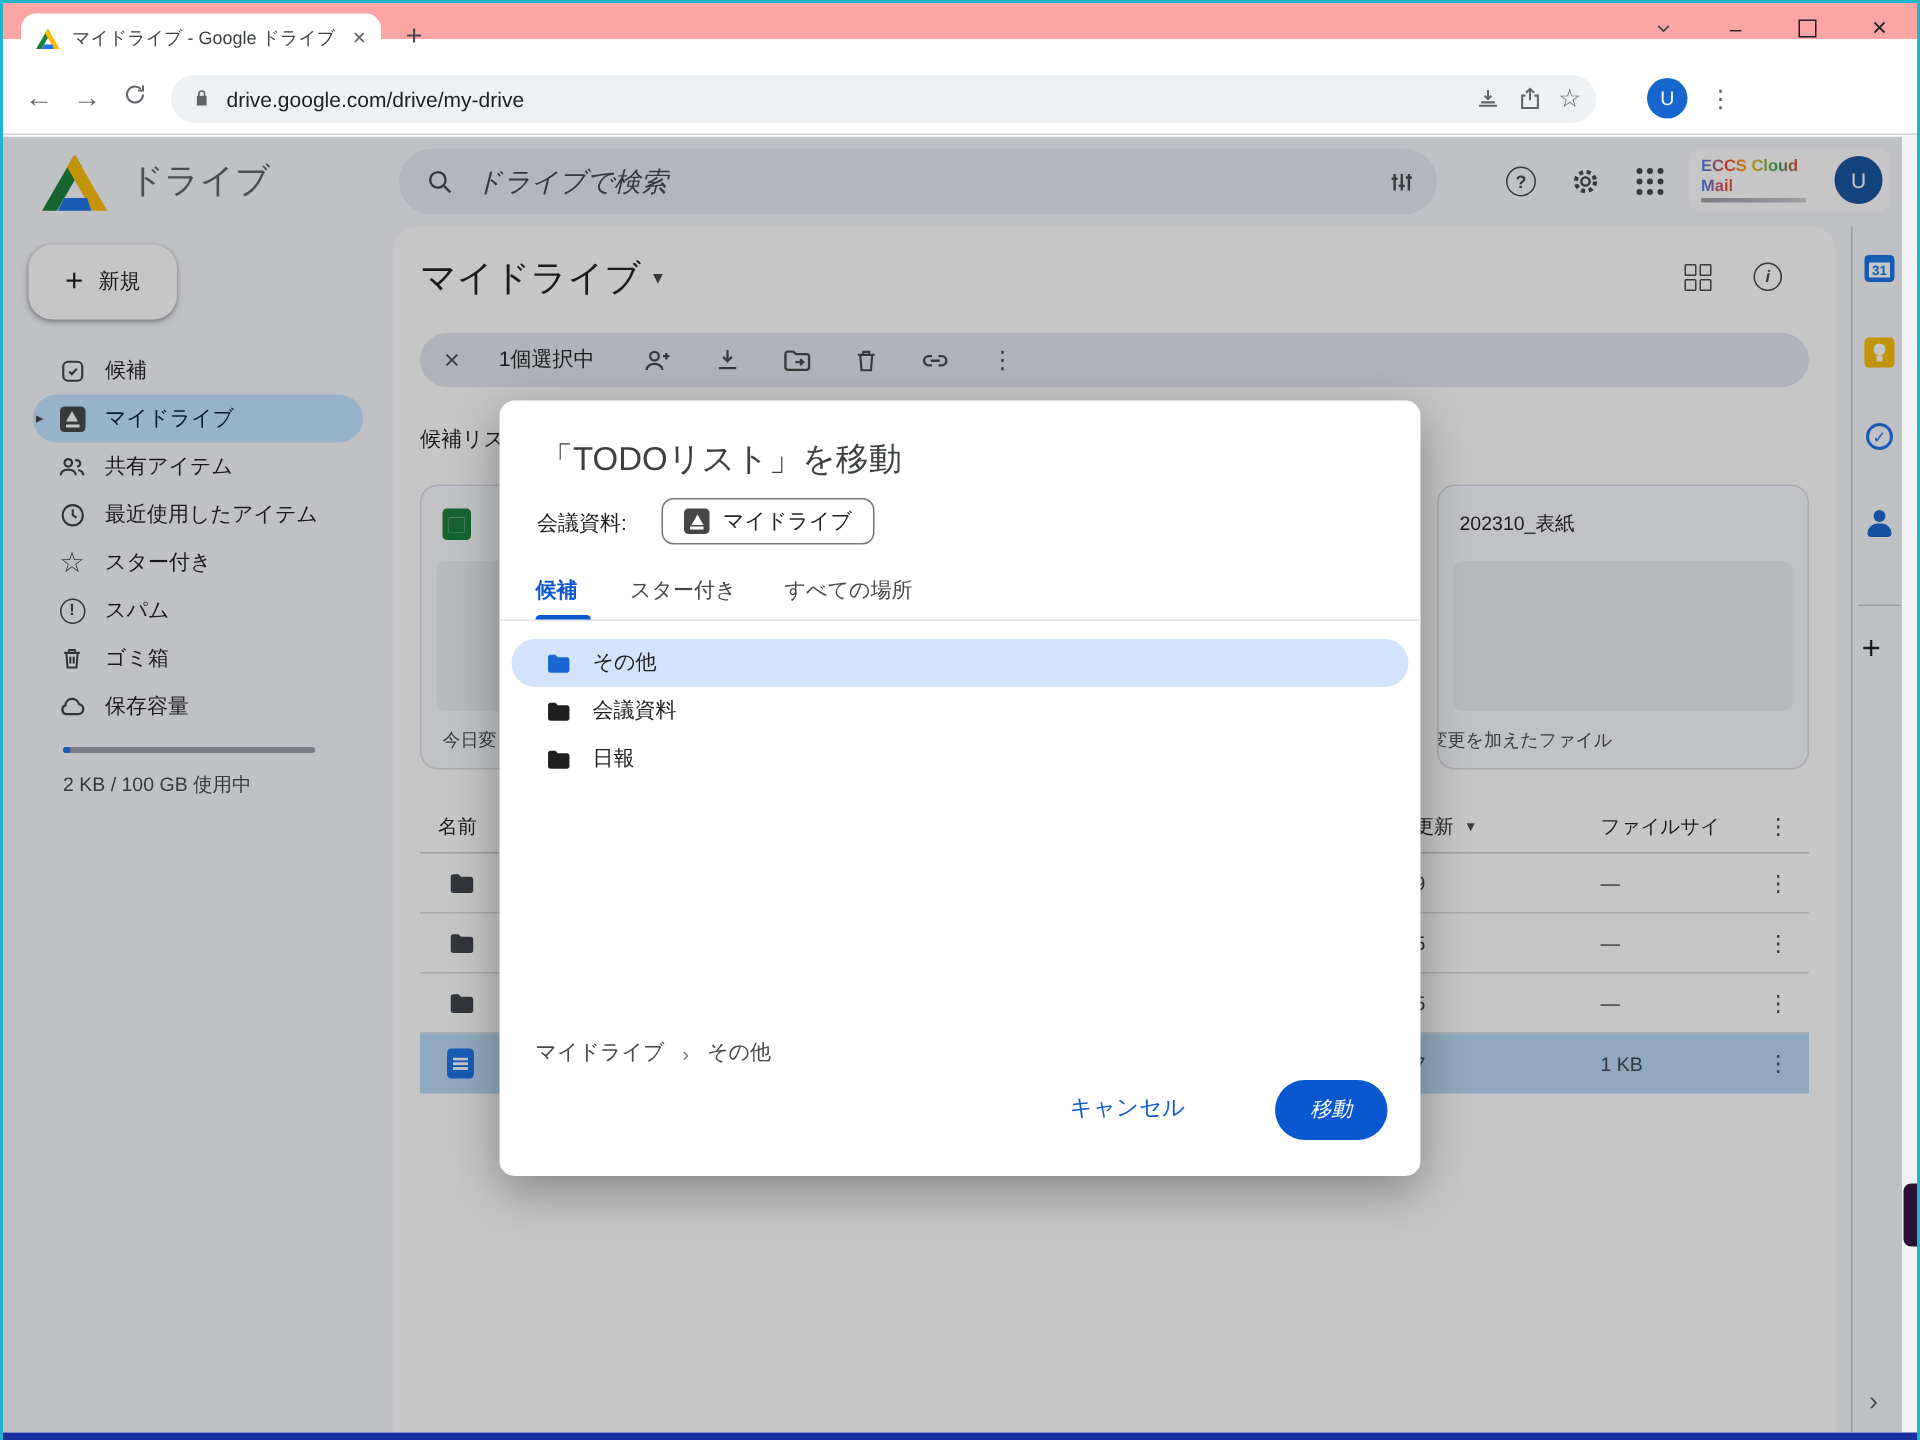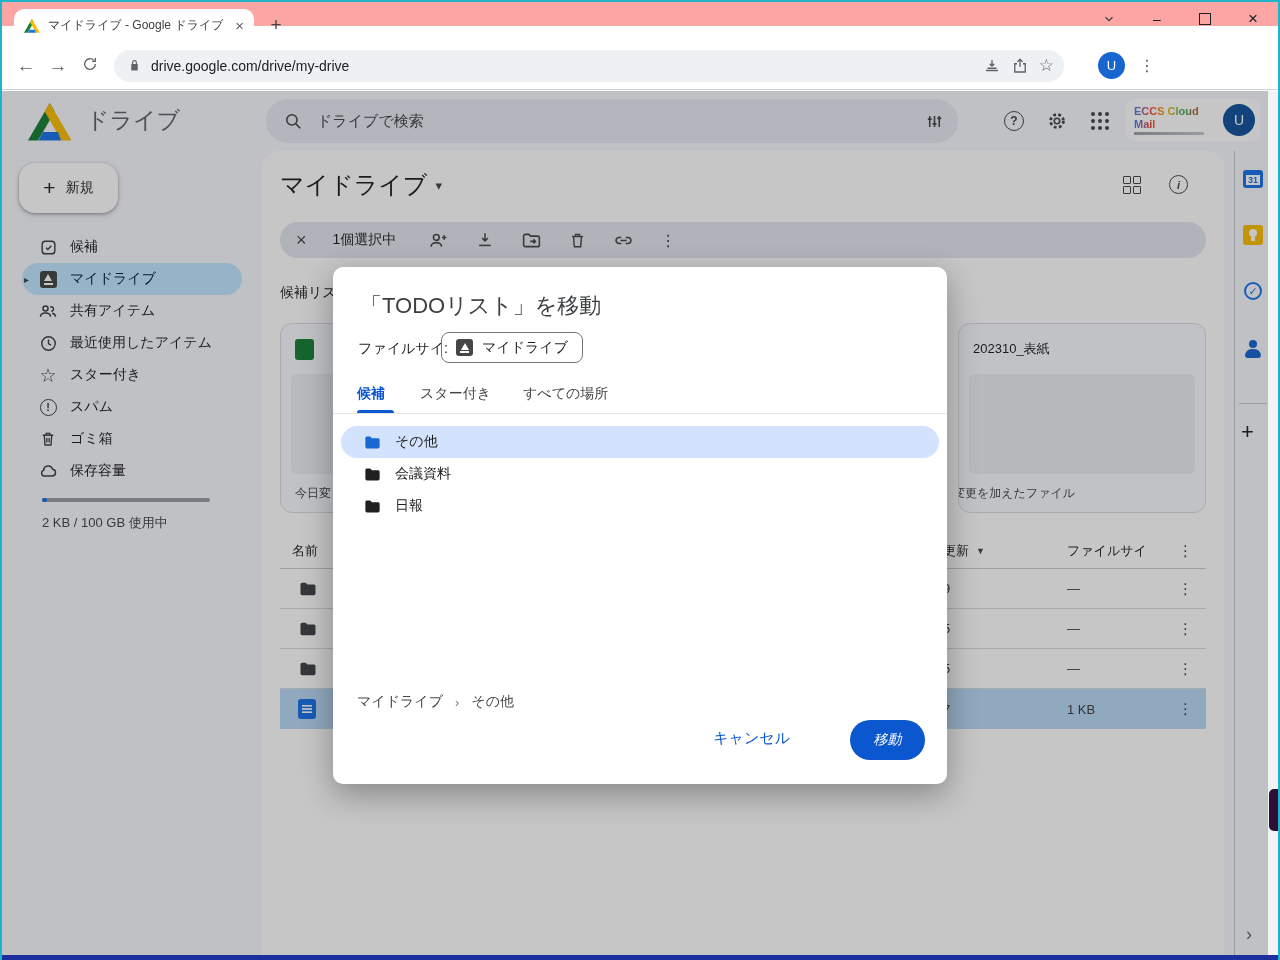--- a/index.html
+++ b/index.html
@@ -26,21 +26,21 @@
   .sidepanel-ico::after { content:""; position:absolute; right:4px; top:2px; bottom:2px; width:2px; background:#fff; }
   .avatar { width:27px; height:27px; border-radius:50%; background:#1765cf; color:#fff; font-size:13px; display:flex; align-items:center; justify-content:center; }
 
   
   .app { position:absolute; left:0; top:89px; right:0; bottom:5px; background:#f7f9fc; overflow:hidden; }
   .scrim { position:absolute; inset:0; background:rgba(15,18,22,0.24); z-index:50; }
 
   .app-header { position:absolute; left:0; top:0; right:0; height:60px; }
   .drive-name { position:absolute; left:84px; top:14px; font-size:23px; color:#5f6368; }
   .searchbar { position:absolute; left:264px; top:8px; width:692px; height:44px; background:#e6ebf2; border-radius:22px; display:flex; align-items:center; padding:0 14px 0 18px; gap:14px; }
-  .search-text { font-size:15px; color:#44474a; flex:1; }
+  .search-text { font-size:18px; color:#44474a; flex:1;font-style:italic; }
   .hdr-ico { position:absolute; top:16px; width:28px; height:28px; display:flex; align-items:center; justify-content:center; }
   .help-circle { width:20px; height:20px; border:1.8px solid #444746; border-radius:50%; color:#444746; font-size:12px; font-weight:bold; display:flex; align-items:center; justify-content:center; }
   .dots9 { display:grid; grid-template-columns:repeat(3,5px); grid-template-rows:repeat(3,5px); gap:2px; }
   .dots9 span { width:4px; height:4px; border-radius:50%; background:#444746; }
   .eccs { position:absolute; right:18px; top:8px; width:134px; height:42px; background:#fff; border-radius:8px; display:flex; align-items:center; padding:0 5px 0 8px; gap:6px; }
   .eccs-txt { font-size:11px; font-weight:bold; background:linear-gradient(90deg,#4285f4,#ea4335,#fbbc05,#34a853,#ea4335,#4285f4); -webkit-background-clip:text; background-clip:text; color:transparent; line-height:1.1; }
   .eccs-sub { height:3px; width:70px; background:linear-gradient(90deg,#9aa0a6,#c5c9cd); border-radius:1px; margin-top:2px; }
   .avatar-lg { width:32px; height:32px; border-radius:50%; background:#15539e; color:#fff; font-size:14px; display:flex; align-items:center; justify-content:center; flex:none; }
 
   
@@ -453,21 +453,21 @@
         </span>
       <span class="rail-divider" style="top:252px"></span>
       <span class="rail-plus" style="top:268px">+</span>
     </div>
     <span class="corner-chevron">›</span>
 
     <div class="scrim"></div>
 
     <div class="dialog">
       <div class="dlg-title">「TODOリスト」を移動</div>
-      <div class="dlg-loc-label">ファイルサイ:</div>
+      <div class="dlg-loc-label">会議資料:</div>
       <div class="dlg-chip">
         <span class="mydrive-ico"></span>
         <span>マイドライブ</span>
       </div>
 
       <div class="dlg-tabs">
         <span class="dlg-tab active" style="left:24px">候補</span>
         <span class="dlg-tab" style="left:87px">スター付き</span>
         <span class="dlg-tab" style="left:190px">すべての場所</span>
         <span class="dlg-underline"></span>

